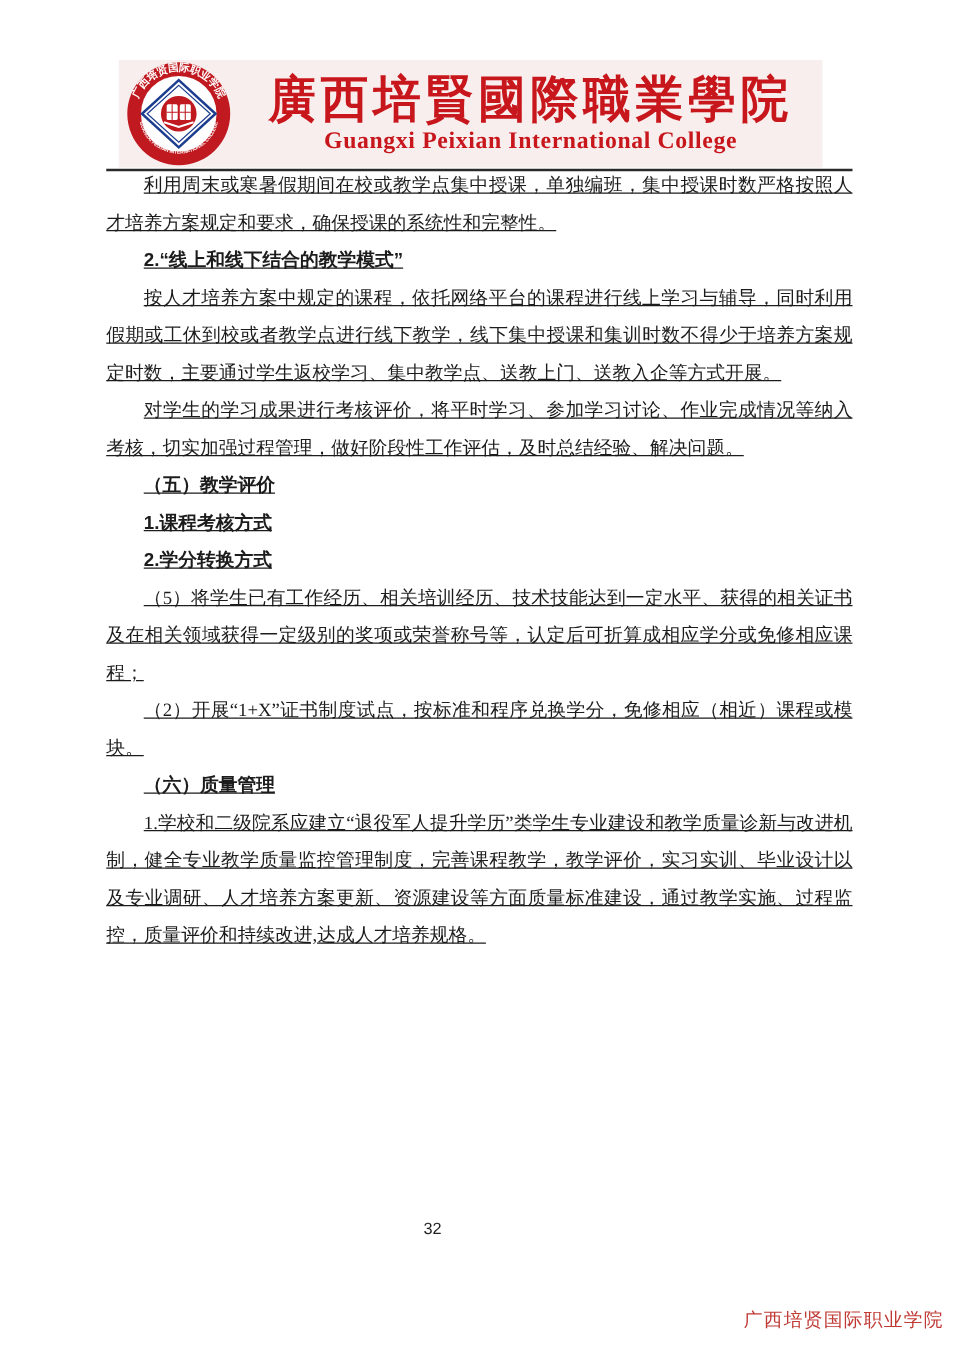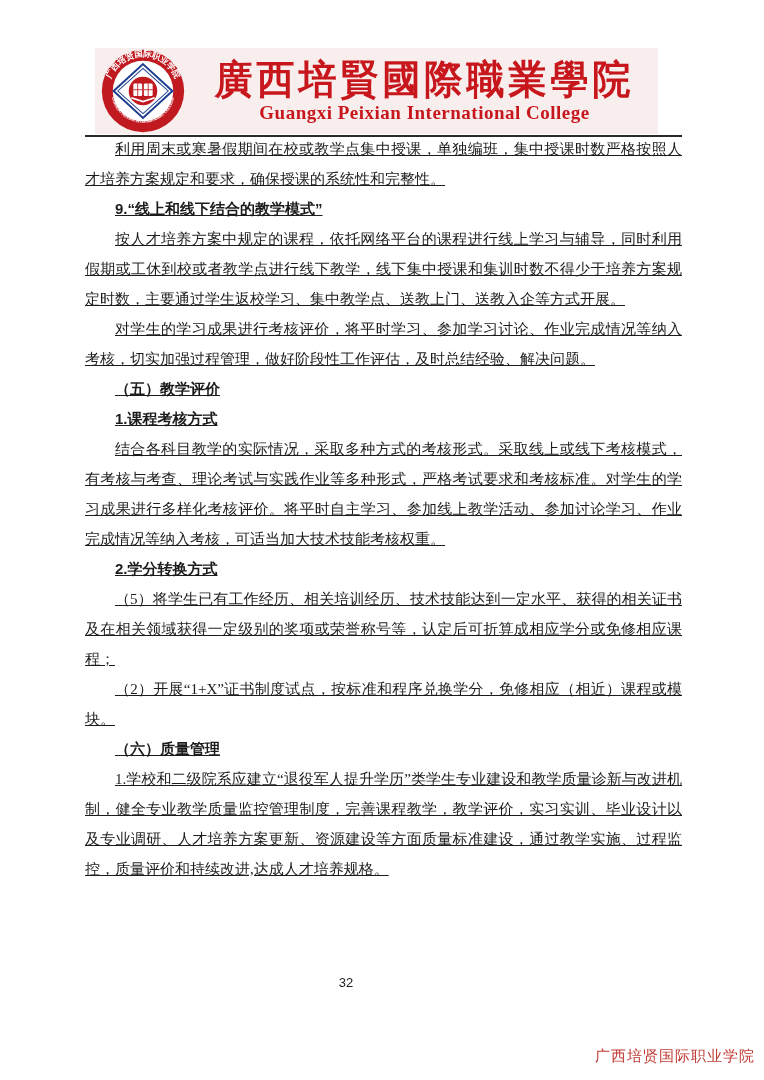--- a/index.html
+++ b/index.html
@@ -77,26 +77,25 @@
     <div class="titles">
       <div class="title-zh" style="color: rgb(200, 23, 28);">廣西培賢國際職業學院</div>
       <div class="title-en" style="color: rgb(200, 23, 28);">Guangxi Peixian International College</div>
     </div>
   </div>
 
   <div class="header-rule"></div>
 
   <div class="doc-content">
     <p class="body">利用周末或寒暑假期间在校或教学点集中授课，单独编班，集中授课时数严格按照人才培养方案规定和要求，确保授课的系统性和完整性。</p>
-    <p class="heading">9.“线上和线下结合的教学模式”</p>
+    <p class="heading">2.“线上和线下结合的教学模式”</p>
     <p class="body">按人才培养方案中规定的课程，依托网络平台的课程进行线上学习与辅导，同时利用假期或工休到校或者教学点进行线下教学，线下集中授课和集训时数不得少于培养方案规定时数，主要通过学生返校学习、集中教学点、送教上门、送教入企等方式开展。</p>
     <p class="body">对学生的学习成果进行考核评价，将平时学习、参加学习讨论、作业完成情况等纳入考核，切实加强过程管理，做好阶段性工作评估，及时总结经验、解决问题。</p>
     <p class="heading">（五）教学评价</p>
     <p class="heading">1.课程考核方式</p>
-    <p class="body">结合各科目教学的实际情况，采取多种方式的考核形式。采取线上或线下考核模式，有考核与考查、理论考试与实践作业等多种形式，严格考试要求和考核标准。对学生的学习成果进行多样化考核评价。将平时自主学习、参加线上教学活动、参加讨论学习、作业完成情况等纳入考核，可适当加大技术技能考核权重。</p>
     <p class="heading">2.学分转换方式</p>
     <p class="body">（5）将学生已有工作经历、相关培训经历、技术技能达到一定水平、获得的相关证书及在相关领域获得一定级别的奖项或荣誉称号等，认定后可折算成相应学分或免修相应课程；</p>
     <p class="body">（2）开展“1+X”证书制度试点，按标准和程序兑换学分，免修相应（相近）课程或模块。</p>
     <p class="heading">（六）质量管理</p>
     <p class="body">1.学校和二级院系应建立“退役军人提升学历”类学生专业建设和教学质量诊新与改进机制，健全专业教学质量监控管理制度，完善课程教学，教学评价，实习实训、毕业设计以及专业调研、人才培养方案更新、资源建设等方面质量标准建设，通过教学实施、过程监控，质量评价和持续改进,达成人才培养规格。</p>
   </div>
 
   <div class="page-number">32</div>
   <div class="watermark" style="color: rgb(192, 58, 53);">广西培贤国际职业学院</div>
 

